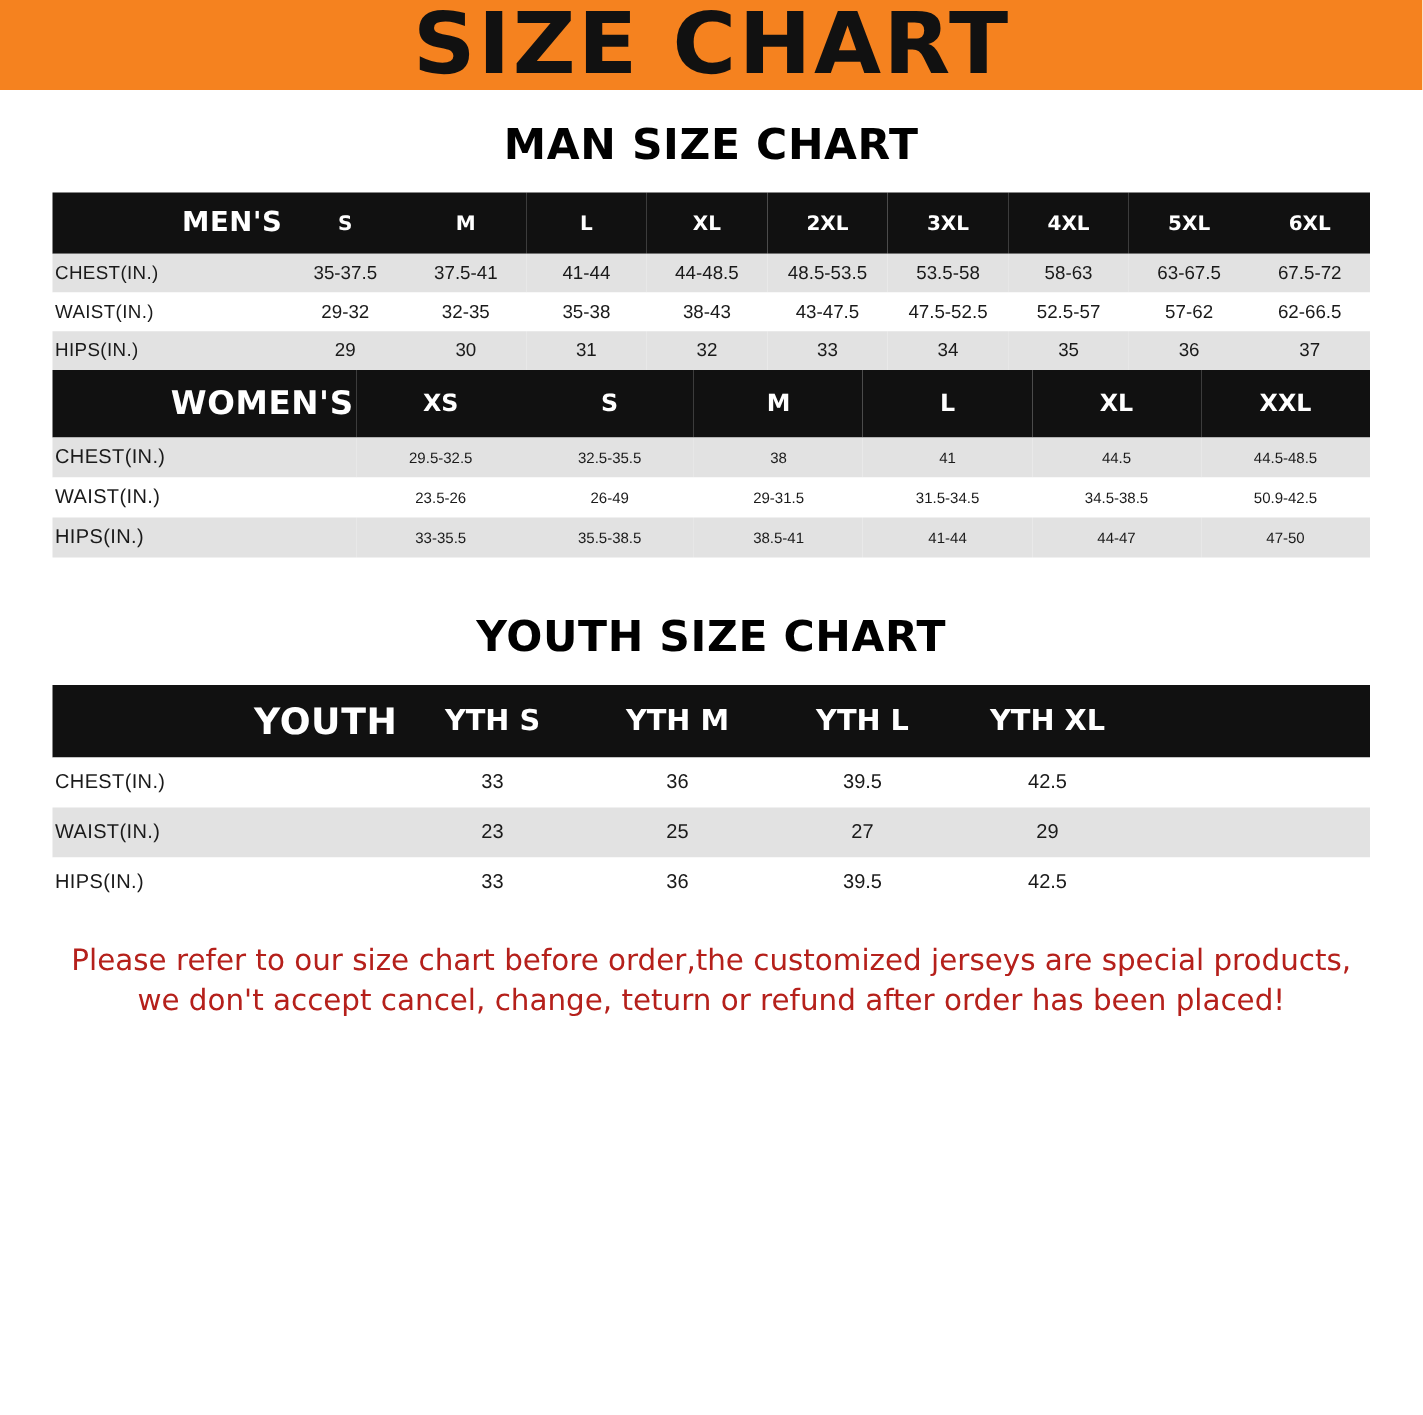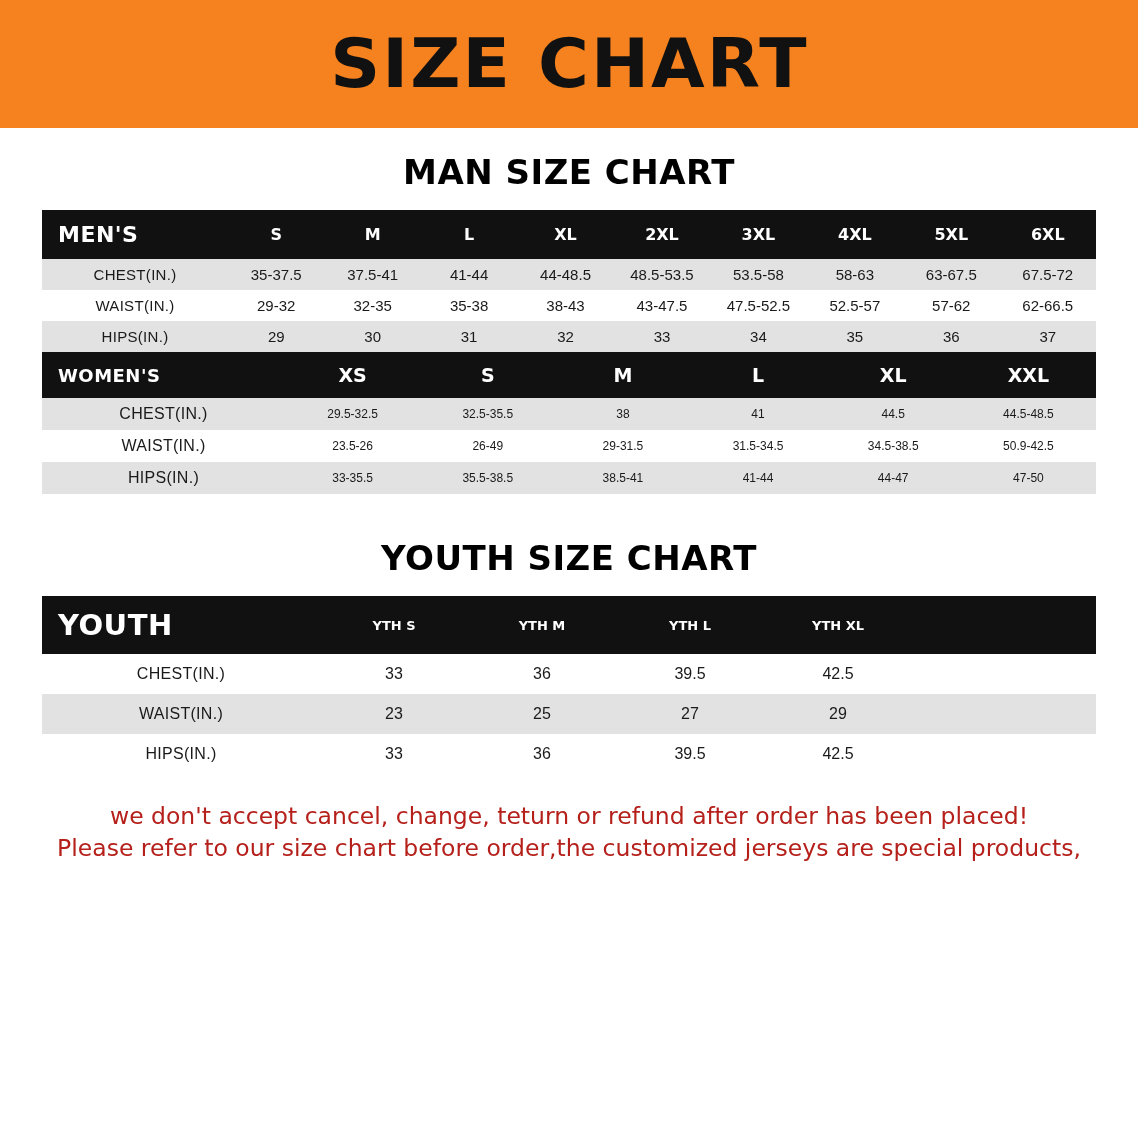--- a/index.html
+++ b/index.html
@@ -15,21 +15,21 @@
   }
   .page {
     width: 1138px;
     height: 1132px;
     position: relative;
     background: #ffffff;
   }
   
   .banner {
     width: 100%;
-    height: 128px;
+    height: 72px;
     background: #f5821f;
     display: flex;
     align-items: center;
     justify-content: center;
     box-sizing: border-box;
   }
   .banner-title {
     font-family: "DejaVu Sans", sans-serif;
     font-weight: bold;
     font-size: 68px;
@@ -63,52 +63,52 @@
   table.size thead th {
     background: #111111;
     color: #ffffff;
     font-family: "DejaVu Sans", sans-serif;
     font-weight: bold;
     font-size: 17px;
     padding: 12px 2px;
     text-align: center;
   }
   table.size thead th.lead {
-    text-align: left;
+    text-align: right;
     padding-left: 16px;
     font-size: 21px;
     letter-spacing: 0.5px;
     margin-top: 36px;
   }
   table.size tbody td {
     font-family: "Liberation Sans", sans-serif;
     font-size: 15.5px;
     color: #1a1a1a;
     text-align: center;
     padding: 7px 2px;
   }
   table.size tbody td.lead {
-    text-align: center;
+    text-align: left;
     font-size: 15.5px;
     letter-spacing: 0.3px;
   }
   table.size tbody tr.alt td { background: #e2e2e2; }
   table.size tbody tr.plain td { background: #ffffff; }
 
   
   #men-table thead th.lead { font-size: 22px; }
   #men-table thead th { font-size: 16px; }
   #men-table tbody td { font-size: 15px; }
 
   #women-table thead th { font-size: 19px; }
-  #women-table thead th.lead { font-size: 18px; }
+  #women-table thead th.lead { font-size: 26px; }
   #women-table tbody td { font-size: 12px; }
   #women-table tbody td.lead { font-size: 16px; }
 
-  #youth-table thead th { font-size: 13px; }
+  #youth-table thead th { font-size: 23px; }
   #youth-table thead th.lead { font-size: 29px; }
   #youth-table tbody td { font-size: 16px; }
   #youth-table tbody td.lead { font-size: 16px; }
   #youth-table tbody td { padding: 11px 2px; }
 
   
   .note {
     margin: 26px 40px 0 40px;
     text-align: center;
     color: #b5201b;
@@ -266,17 +266,17 @@
           <td>36</td>
           <td>39.5</td>
           <td>42.5</td>
           <td></td>
         </tr>
       </tbody>
     </table>
   </div>
 
   <div class="note">
+    <div>Please refer to our size chart before order,the customized jerseys are special products,</div>
     <div>we don't accept cancel, change, teturn or refund after order has been placed!</div>
-    <div>Please refer to our size chart before order,the customized jerseys are special products,</div>
   </div>
 
 </div>
 
 </body></html>

